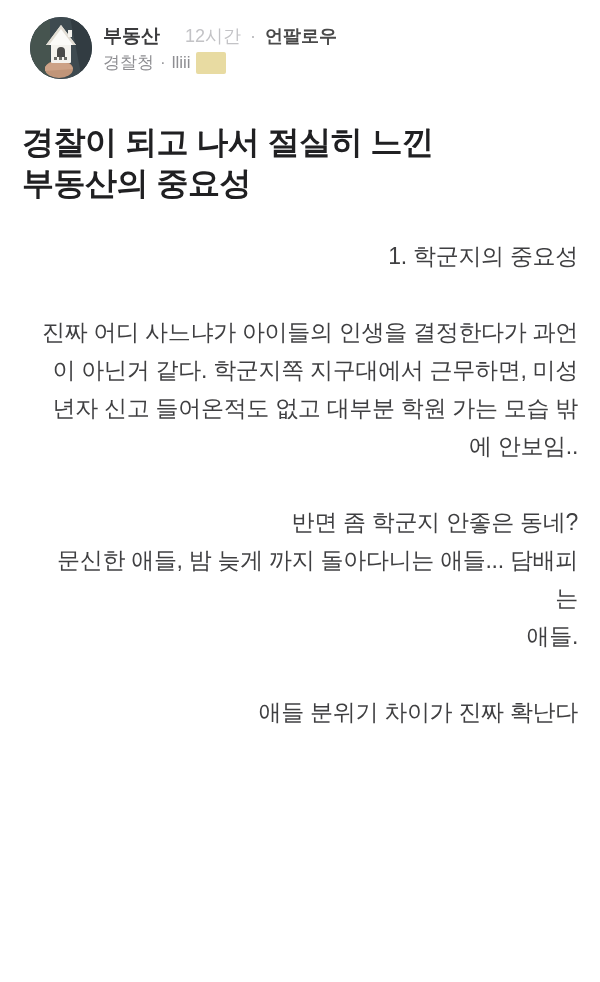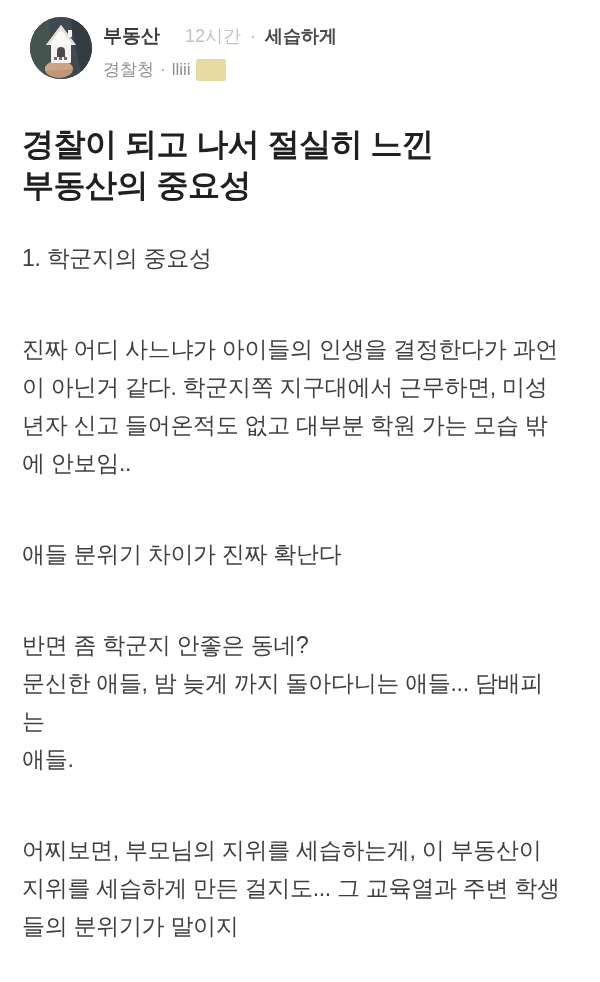--- a/index.html
+++ b/index.html
@@ -66,21 +66,21 @@
     color: #4a4a4a;
     background: none;
     border: none;
     font-family: inherit;
     cursor: pointer;
     padding: 0;
   }
   .header-row2 {
     display: flex;
     align-items: center;
-    margin-top: 10px;
+    margin-top: 3px;
     line-height: 23px;
     font-size: 17px;
     color: #8e8e92;
     white-space: nowrap;
   }
   .affiliation-dot { margin: 0 6px; color: #9a9a9e; }
   .censor-block {
     display: inline-block;
     width: 30px;
     height: 22px;
@@ -92,29 +92,29 @@
   .post-title {
     margin-top: 43px;
     font-size: 32px;
     font-weight: 700;
     line-height: 41px;
     color: #202022;
     letter-spacing: -0.5px;
     white-space: pre-line;
   }
   
-  .post-body { margin-top: 33px; }
+  .post-body { margin-top: 33px; text-align: right; }
   .post-body p {
     font-size: 23px;
     line-height: 38px;
     color: #3f3f41;
     letter-spacing: -0.3px;
     white-space: pre-line;
   }
-  .post-body p + p { margin-top: 53px; }
+  .post-body p + p { margin-top: 38px; }
 </style>
 </head>
 <body>
 
 <div class="post-card">
 
   <div class="post-header">
 
     <div class="avatar">
       <svg width="62" height="62" viewBox="0 0 62 62">
@@ -145,43 +145,40 @@
           <rect x="34" y="40" width="3" height="3" fill="#6b6b68"></rect>
         </g>
       </svg>
     </div>
 
     <div class="header-text">
       <div class="header-row1">
         <span class="username">부동산</span>
         <span class="timestamp">12시간</span>
         <span class="dot-sep">·</span>
-        <button class="unfollow-button">세습하게</button>
+        <button class="unfollow-button">언팔로우</button>
       </div>
       <div class="header-row2">
         <span>경찰청</span>
         <span class="affiliation-dot">·</span>
         <span>lliii</span>
         <span class="censor-block"></span>
       </div>
     </div>
   </div>
 
   <h1 class="post-title">경찰이 되고 나서 절실히 느낀
 부동산의 중요성</h1>
 
   <div class="post-body">
     <p>1. 학군지의 중요성</p>
     <p>진짜 어디 사느냐가 아이들의 인생을 결정한다가 과언
 이 아닌거 같다. 학군지쪽 지구대에서 근무하면, 미성
 년자 신고 들어온적도 없고 대부분 학원 가는 모습 밖
 에 안보임..</p>
-    <p>애들 분위기 차이가 진짜 확난다</p>
     <p>반면 좀 학군지 안좋은 동네?
 문신한 애들, 밤 늦게 까지 돌아다니는 애들... 담배피
 는
 애들.</p>
-    <p>어찌보면, 부모님의 지위를 세습하는게, 이 부동산이
-지위를 세습하게 만든 걸지도... 그 교육열과 주변 학생
-들의 분위기가 말이지</p>
+    <p>애들 분위기 차이가 진짜 확난다</p>
   </div>
 
 </div>
 
 </body></html>

